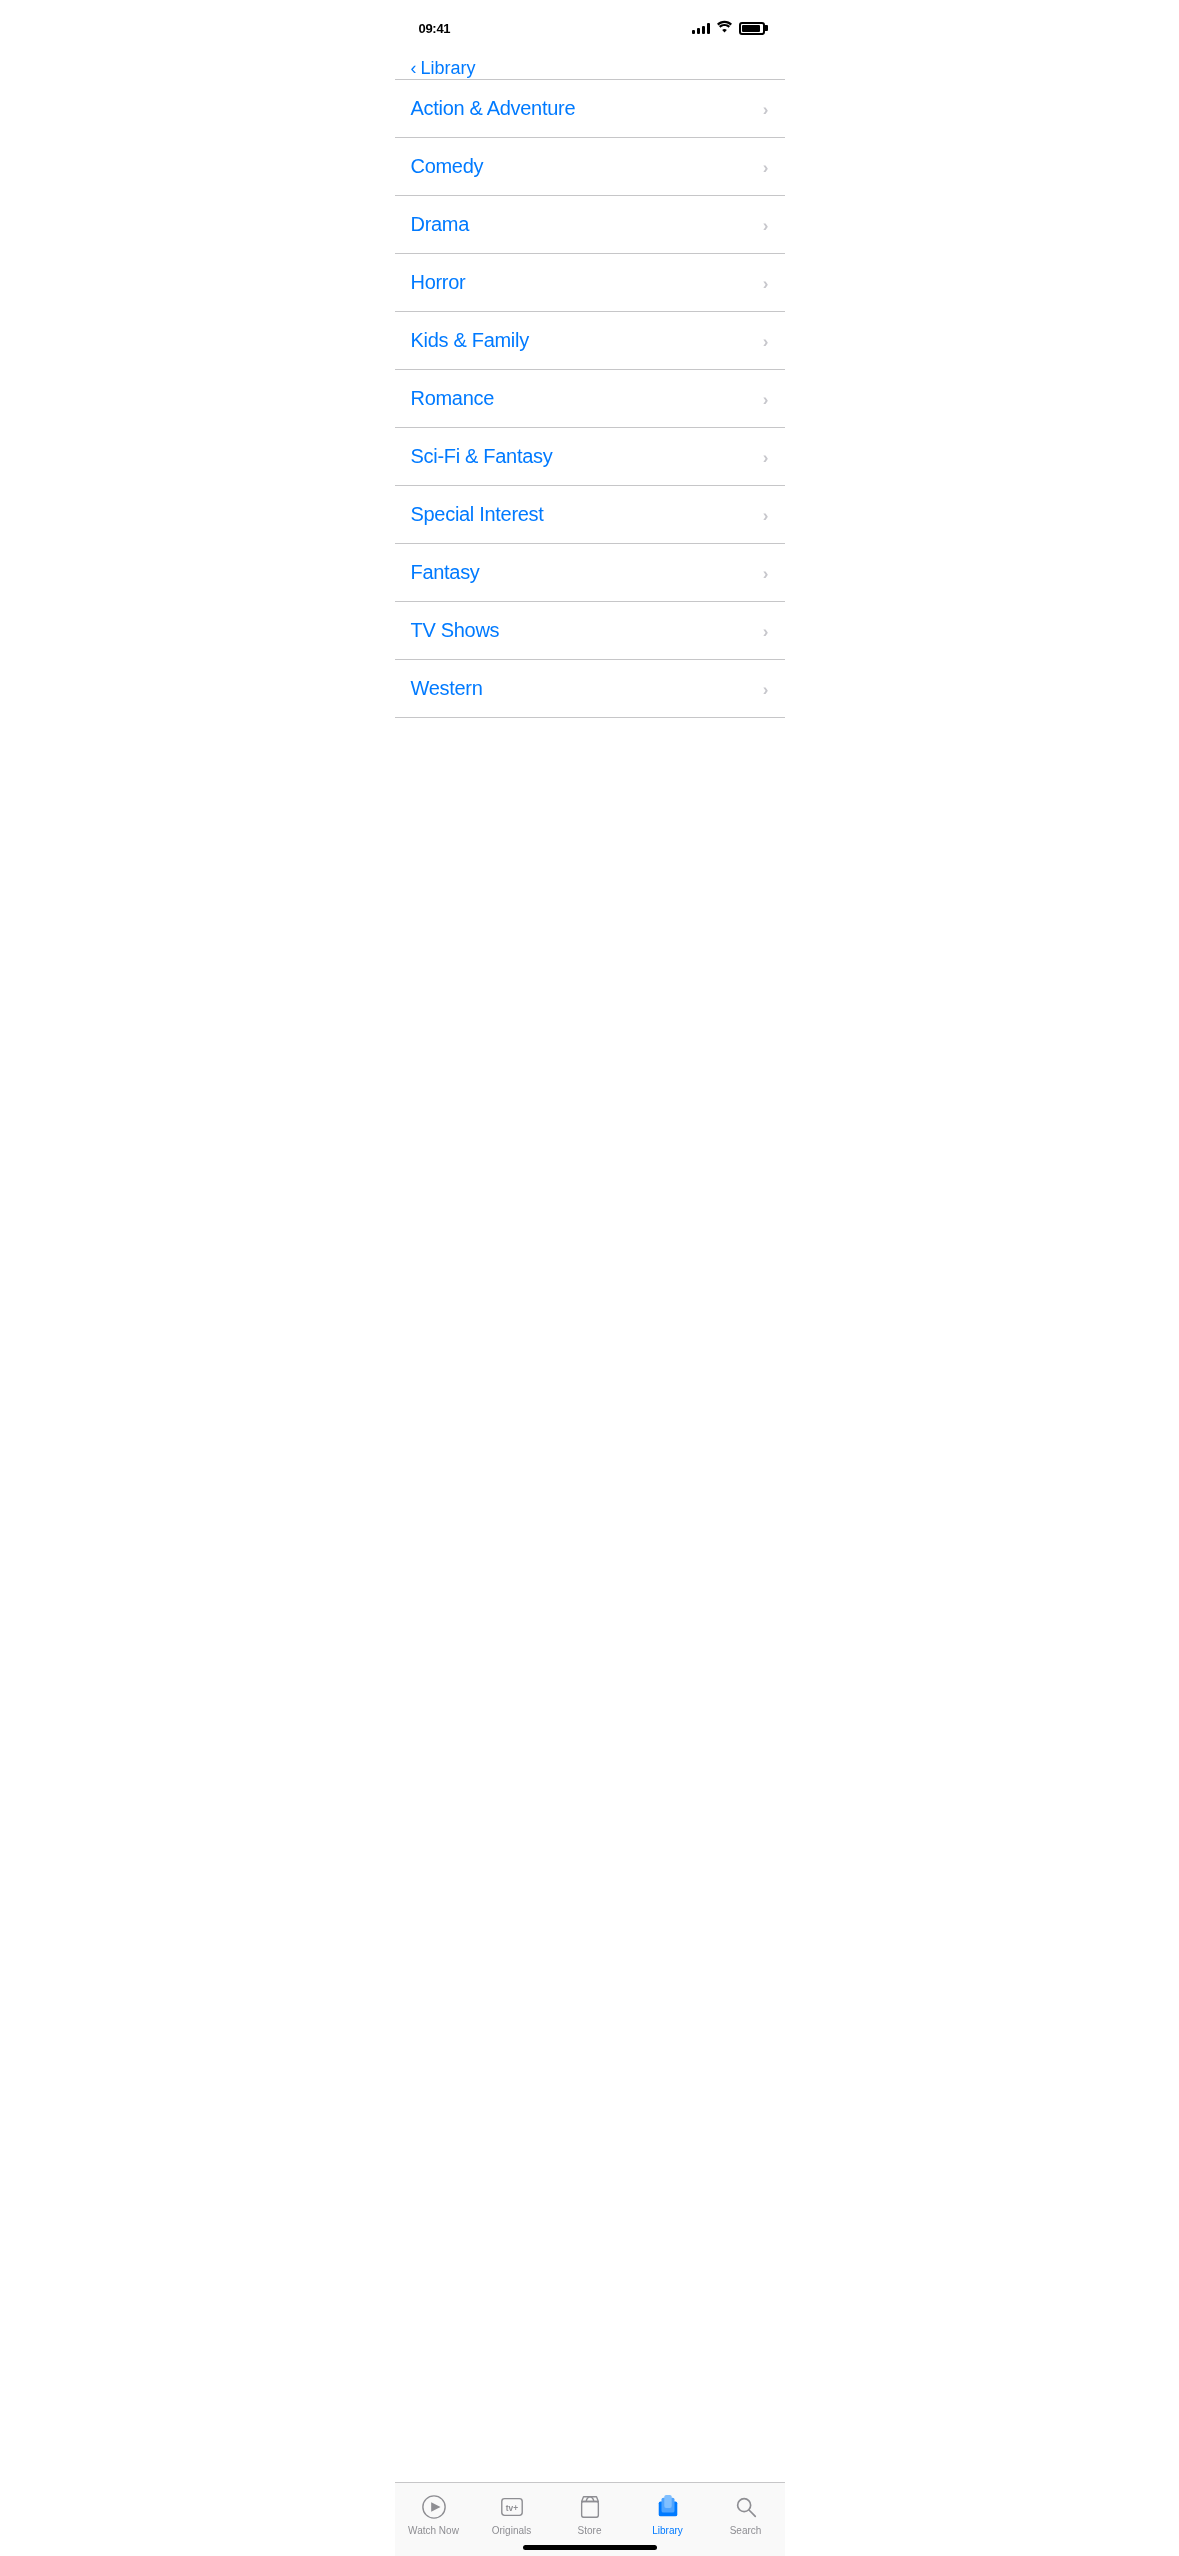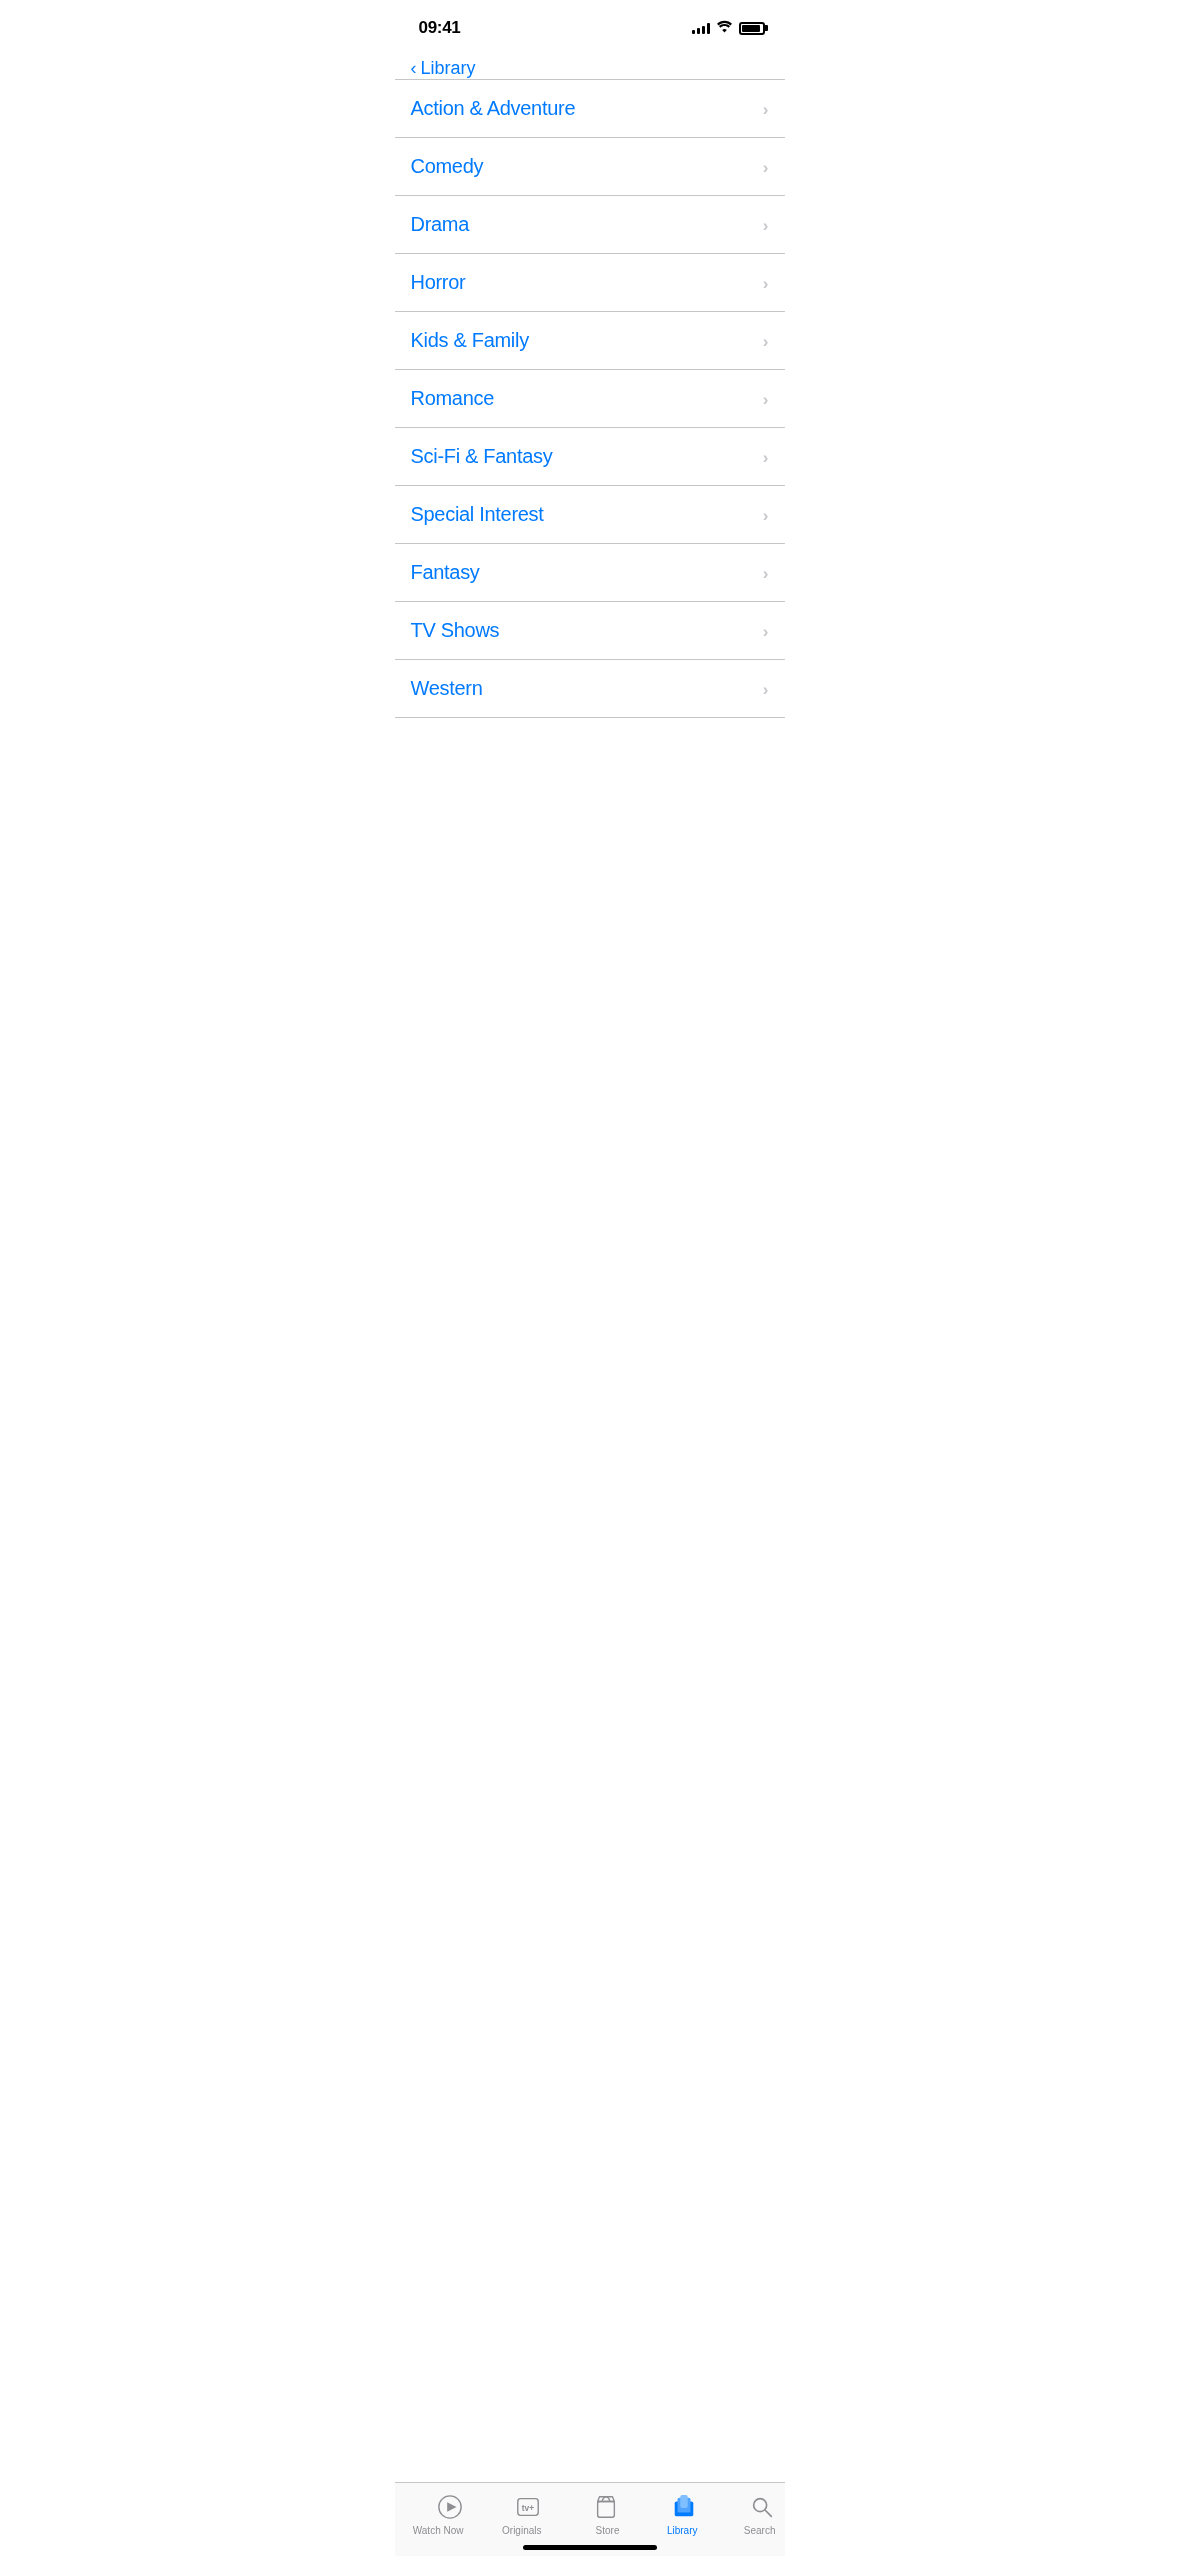--- a/index.html
+++ b/index.html
@@ -24,21 +24,21 @@
     
     .status-bar {
       display: flex;
       justify-content: space-between;
       align-items: center;
       padding: 14px 20px 8px 24px;
       height: 50px;
     }
 
     .status-time {
-      font-size: 17px;
+      font-size: 13px;
       font-weight: 600;
       color: #000;
       letter-spacing: -0.3px;
     }
 
     .status-icons {
       display: flex;
       align-items: center;
       gap: 6px;
     }
@@ -167,21 +167,21 @@
       border-top: 0.5px solid #C6C6C8;
       display: flex;
       justify-content: space-around;
       align-items: center;
       padding: 10px 0 20px 0;
     }
 
     .tab-item {
       display: flex;
       flex-direction: column;
-      align-items: flex-end;
+      align-items: center;
       gap: 4px;
       cursor: pointer;
       min-width: 60px;
     }
 
     .tab-icon {
       width: 28px;
       height: 28px;
       display: flex;
       align-items: center;

